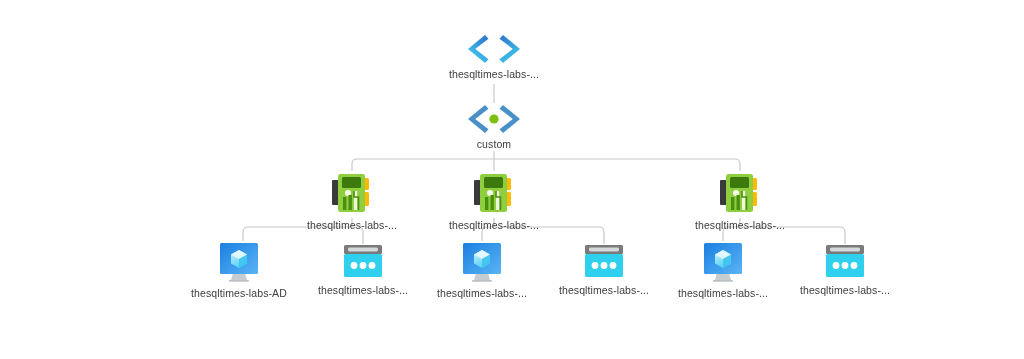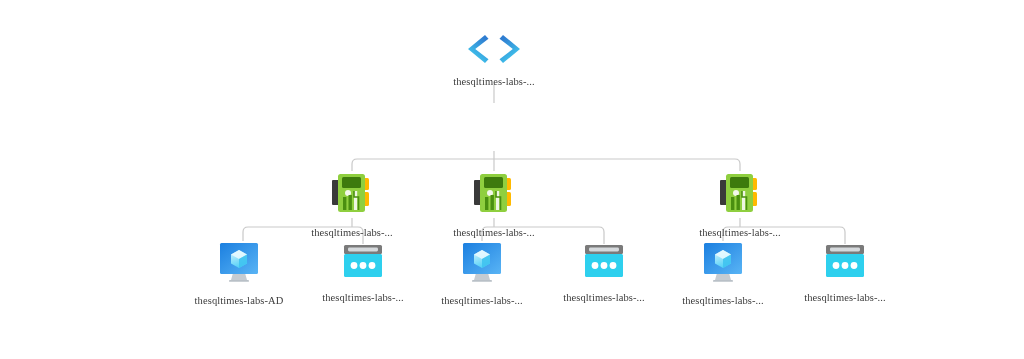--- a/index.html
+++ b/index.html
@@ -35,24 +35,24 @@
     display: flex;
     flex-direction: column;
     align-items: center;
     cursor: default;
   }
   .node-icon {
     display: block;
     line-height: 0;
   }
   .node-label {
-    margin-top: 11px;
+    margin-top: 3px;
     font-size: 10.5px;
     color: #3c3c3c;
-    font-family: Liberation Serif, serif;
+    font-family: Liberation Sans, sans-serif;
     white-space: nowrap;
     letter-spacing: 0.1px;
   }
 </style>
 </head>
 <body>
 
 <div id="canvas">
 
   <svg id="edges" viewBox="0 0 1024 359" width="1024" height="359" xmlns="http://www.w3.org/2000/svg">
@@ -92,20 +92,30 @@
             <stop offset="100%" stop-color="#2f7dd1"></stop>
           </linearGradient>
         </defs>
         <path d="M22,2 L25.5,5.8 L12.2,16 L25.5,26.2 L22,30 L5,16 Z" fill="url(#gbl)"></path>
         <path d="M40,2 L36.5,5.8 L49.8,16 L36.5,26.2 L40,30 L57,16 Z" fill="url(#gbr)"></path>
       </svg>
     </span>
     <span class="node-label">thesqltimes-labs-...</span>
   </div>
 
+  <div class="node" style="left:494px; top:103px;">
+    <span class="node-icon">
+      <svg width="62" height="32" viewBox="0 0 62 32" xmlns="http://www.w3.org/2000/svg">
+        <path d="M22,2 L25.5,5.8 L12.2,16 L25.5,26.2 L22,30 L5,16 Z" fill="#4a90c8"></path>
+        <path d="M40,2 L36.5,5.8 L49.8,16 L36.5,26.2 L40,30 L57,16 Z" fill="#4a90c8"></path>
+        <circle cx="31" cy="16" r="4.6" fill="#7cc00a"></circle>
+      </svg>
+    </span>
+    <span class="node-label">custom</span>
+  </div>
 
   <div class="node" style="left:352px; top:170px;">
     <span class="node-icon">
       <svg width="48" height="46" viewBox="0 0 48 46" xmlns="http://www.w3.org/2000/svg">
         <rect x="4" y="10" width="8" height="25" rx="1" fill="#3a3a3a"></rect>
         <rect x="35" y="8" width="6" height="12" rx="1.5" fill="#ffb900"></rect>
         <rect x="35" y="22" width="6" height="14" rx="1.5" fill="#ffb900"></rect>
         <rect x="10" y="4" width="27" height="38" rx="2.5" fill="#8fcf3f"></rect>
         <rect x="14" y="7" width="19" height="11" rx="1.5" fill="#3d7a0d"></rect>
         <circle cx="20" cy="23" r="3" fill="#f2f7ea"></circle>

